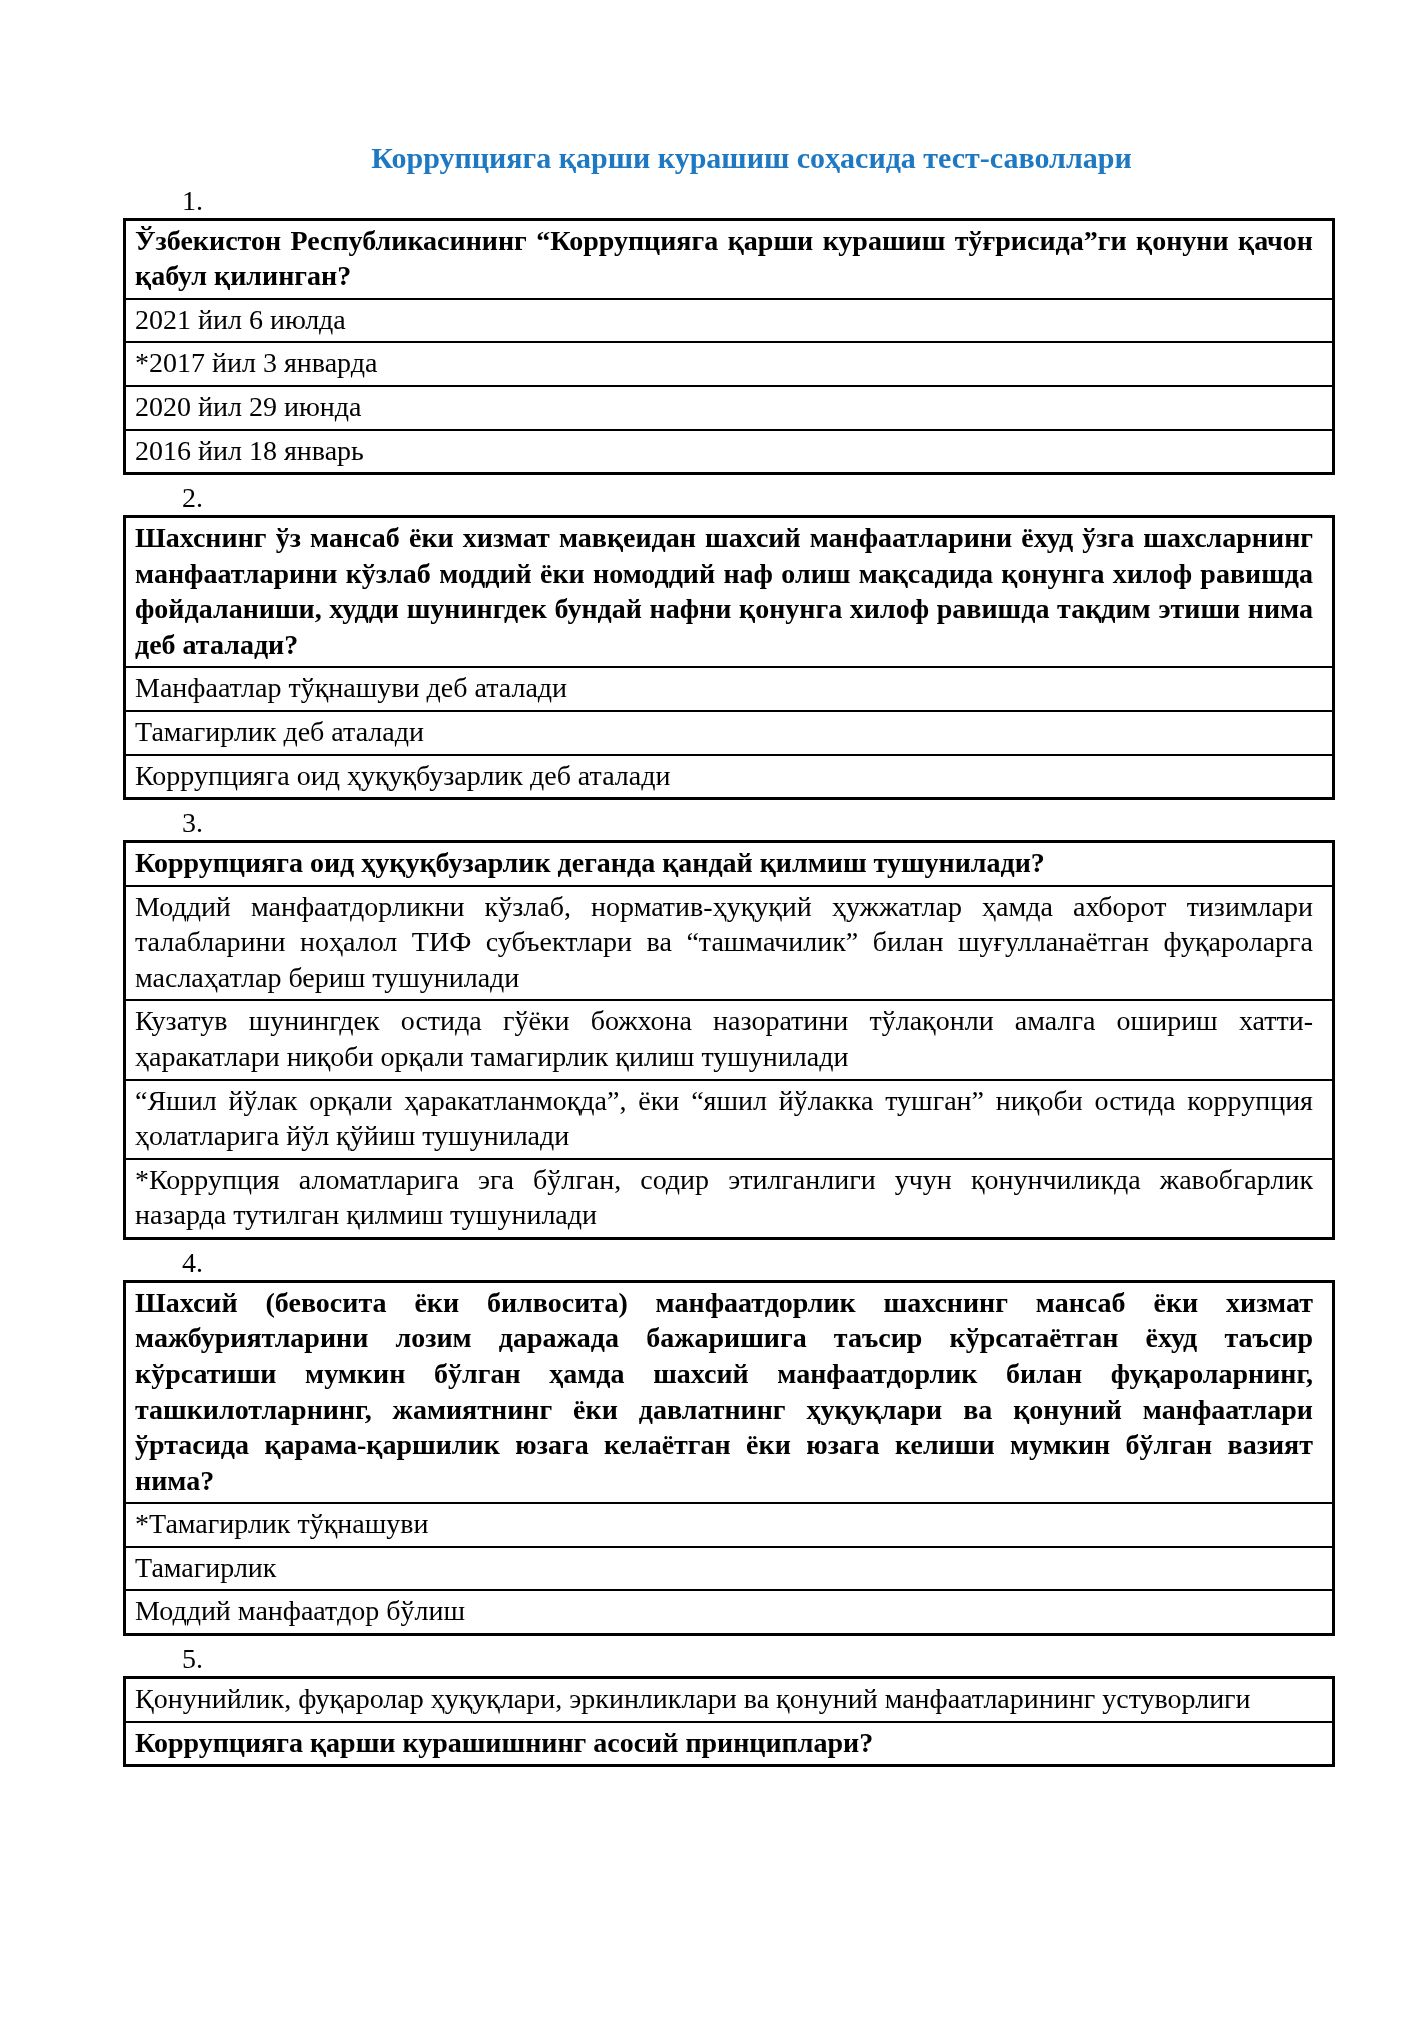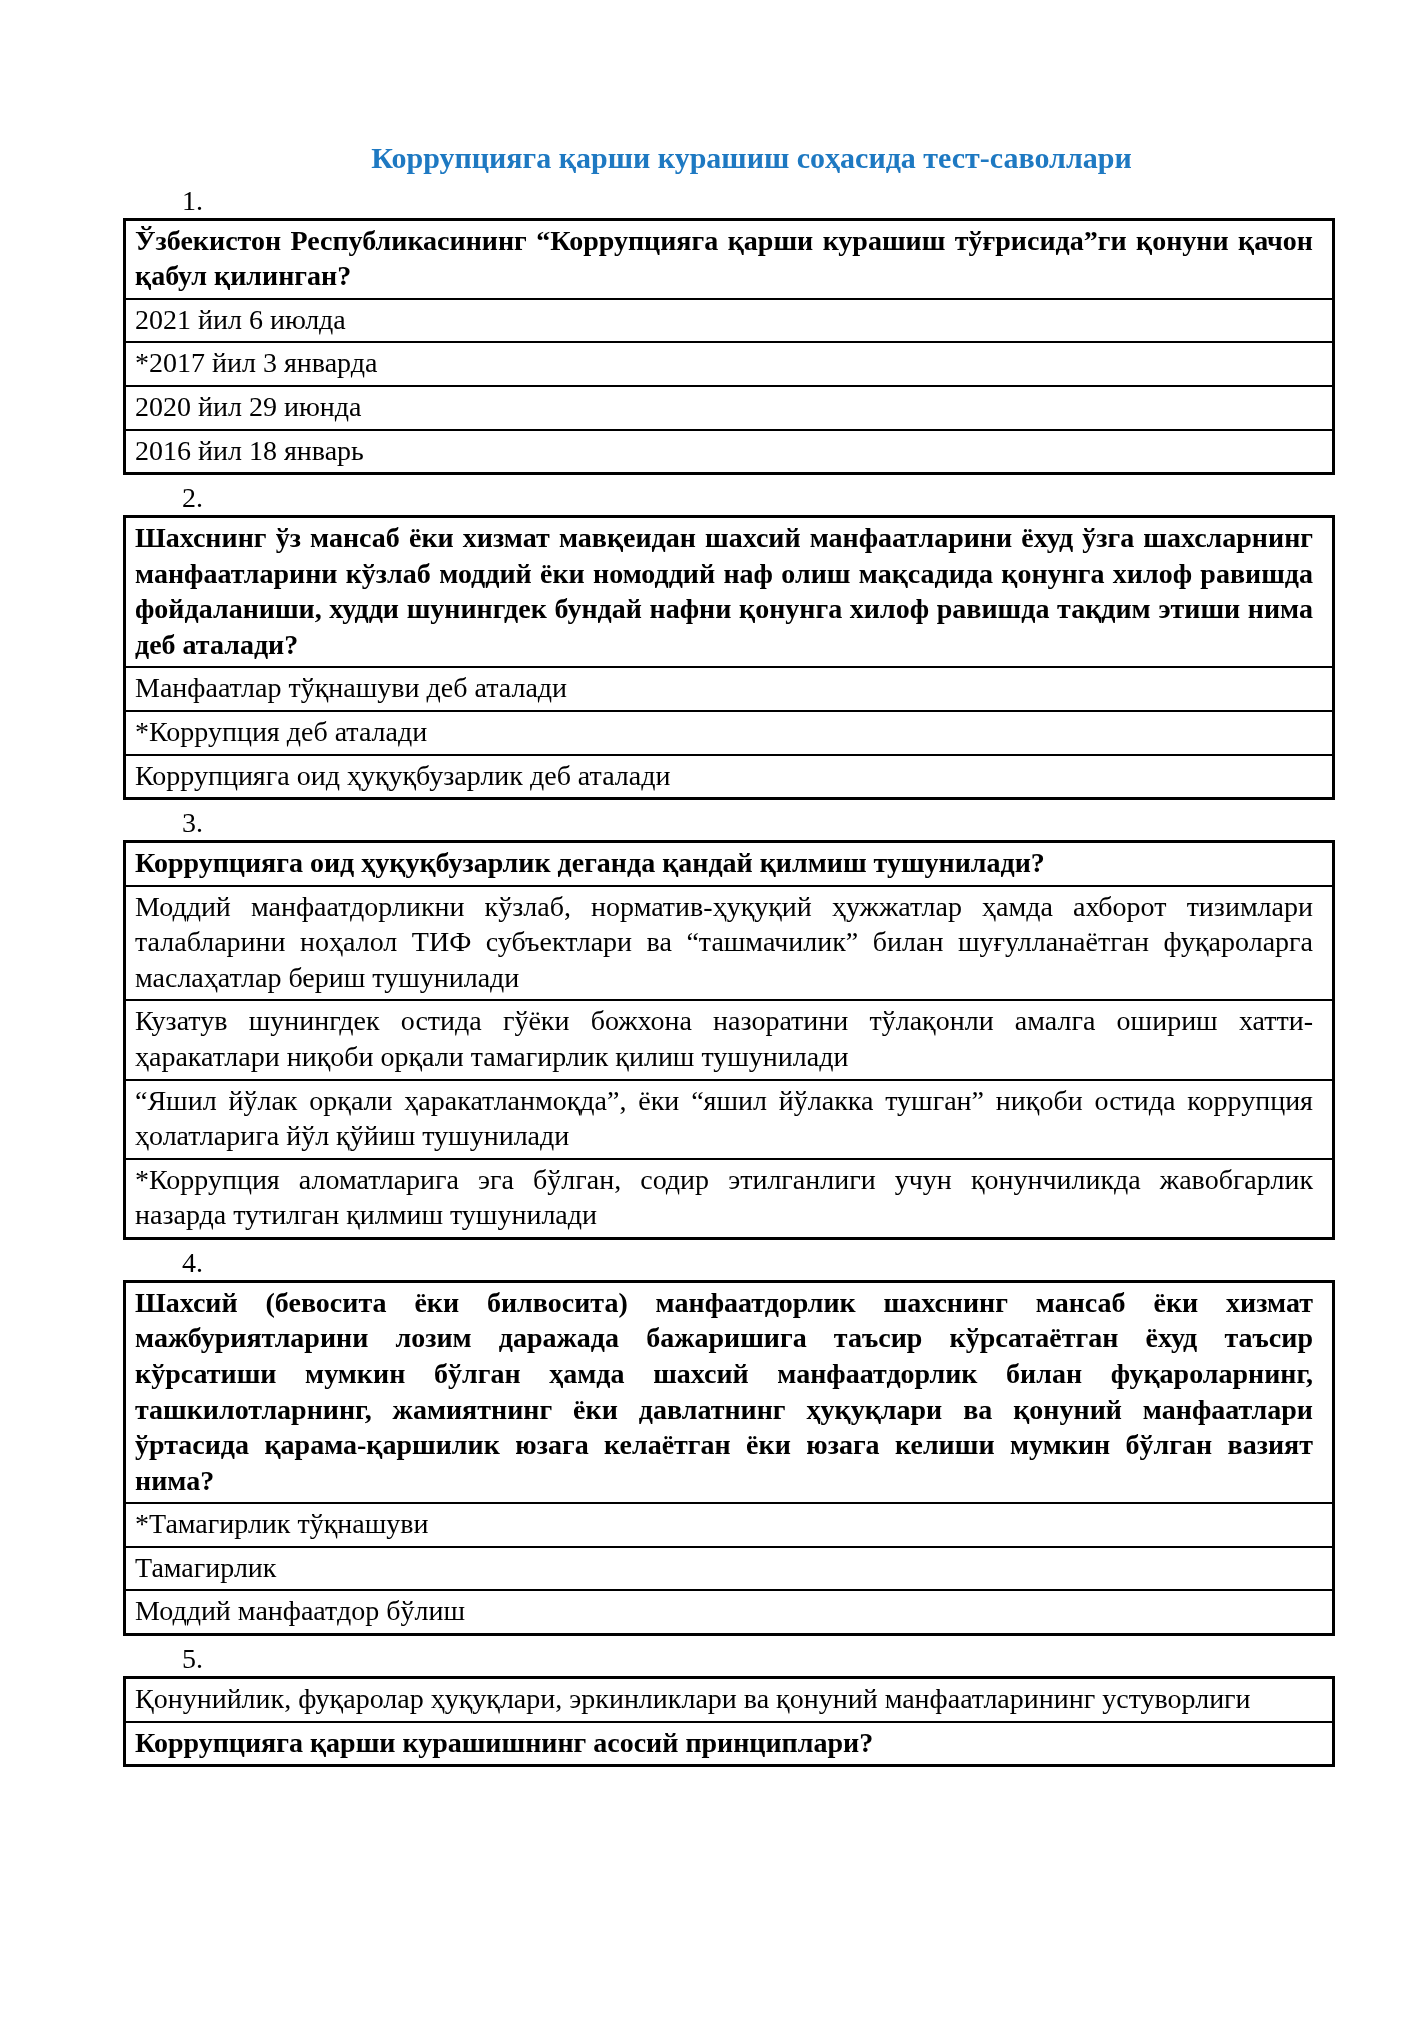--- a/index.html
+++ b/index.html
@@ -82,21 +82,21 @@
     <div class="qnum">2.</div>
     <table class="qtable">
       <tbody>
         <tr>
             <td class="question">Шахснинг ўз мансаб ёки хизмат мавқеидан шахсий манфаатларини ёхуд ўзга шахсларнинг манфаатларини кўзлаб моддий ёки номоддий наф олиш мақсадида қонунга хилоф равишда фойдаланиши, худди шунингдек бундай нафни қонунга хилоф равишда тақдим этиши нима деб аталади?</td>
           </tr>
         <tr>
             <td>Манфаатлар тўқнашуви деб аталади</td>
           </tr>
         <tr>
-            <td>*Коррупция деб аталади</td>
+            <td>Тамагирлик деб аталади</td>
           </tr>
         <tr>
             <td>Коррупцияга оид ҳуқуқбузарлик деб аталади</td>
           </tr>
       </tbody>
     </table>
   </section>
 
   <section>
     <div class="qnum">3.</div>

